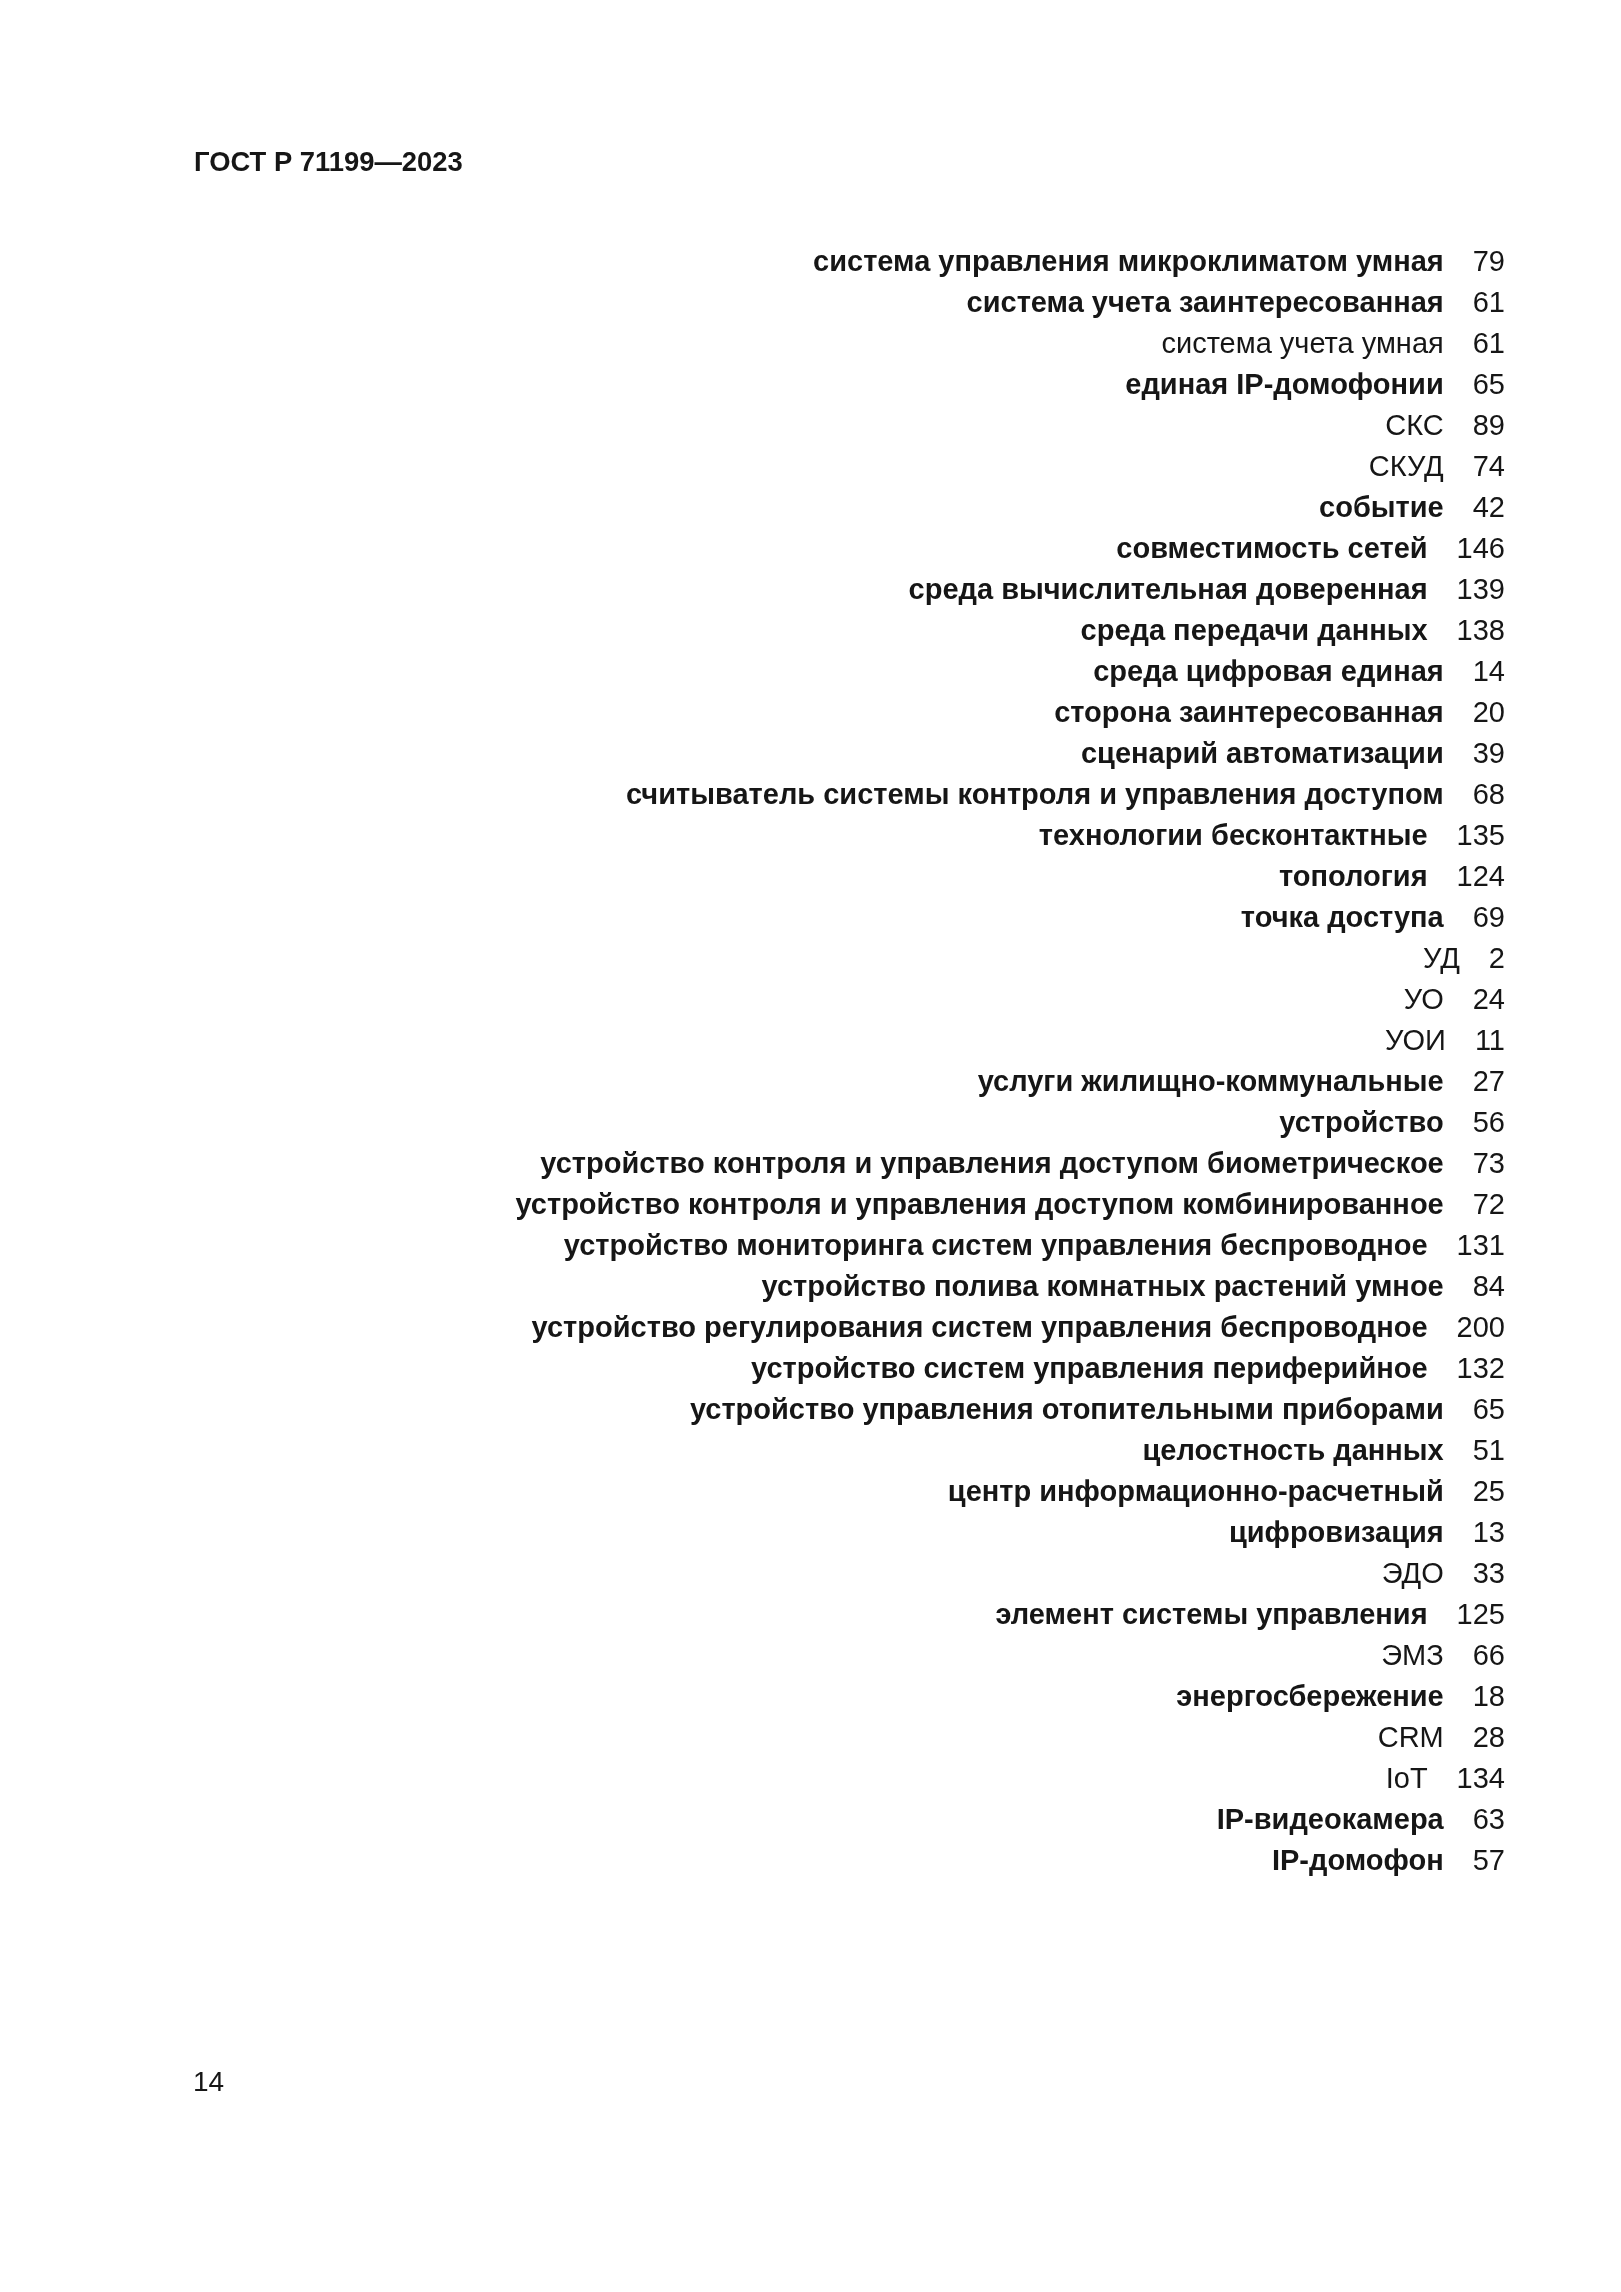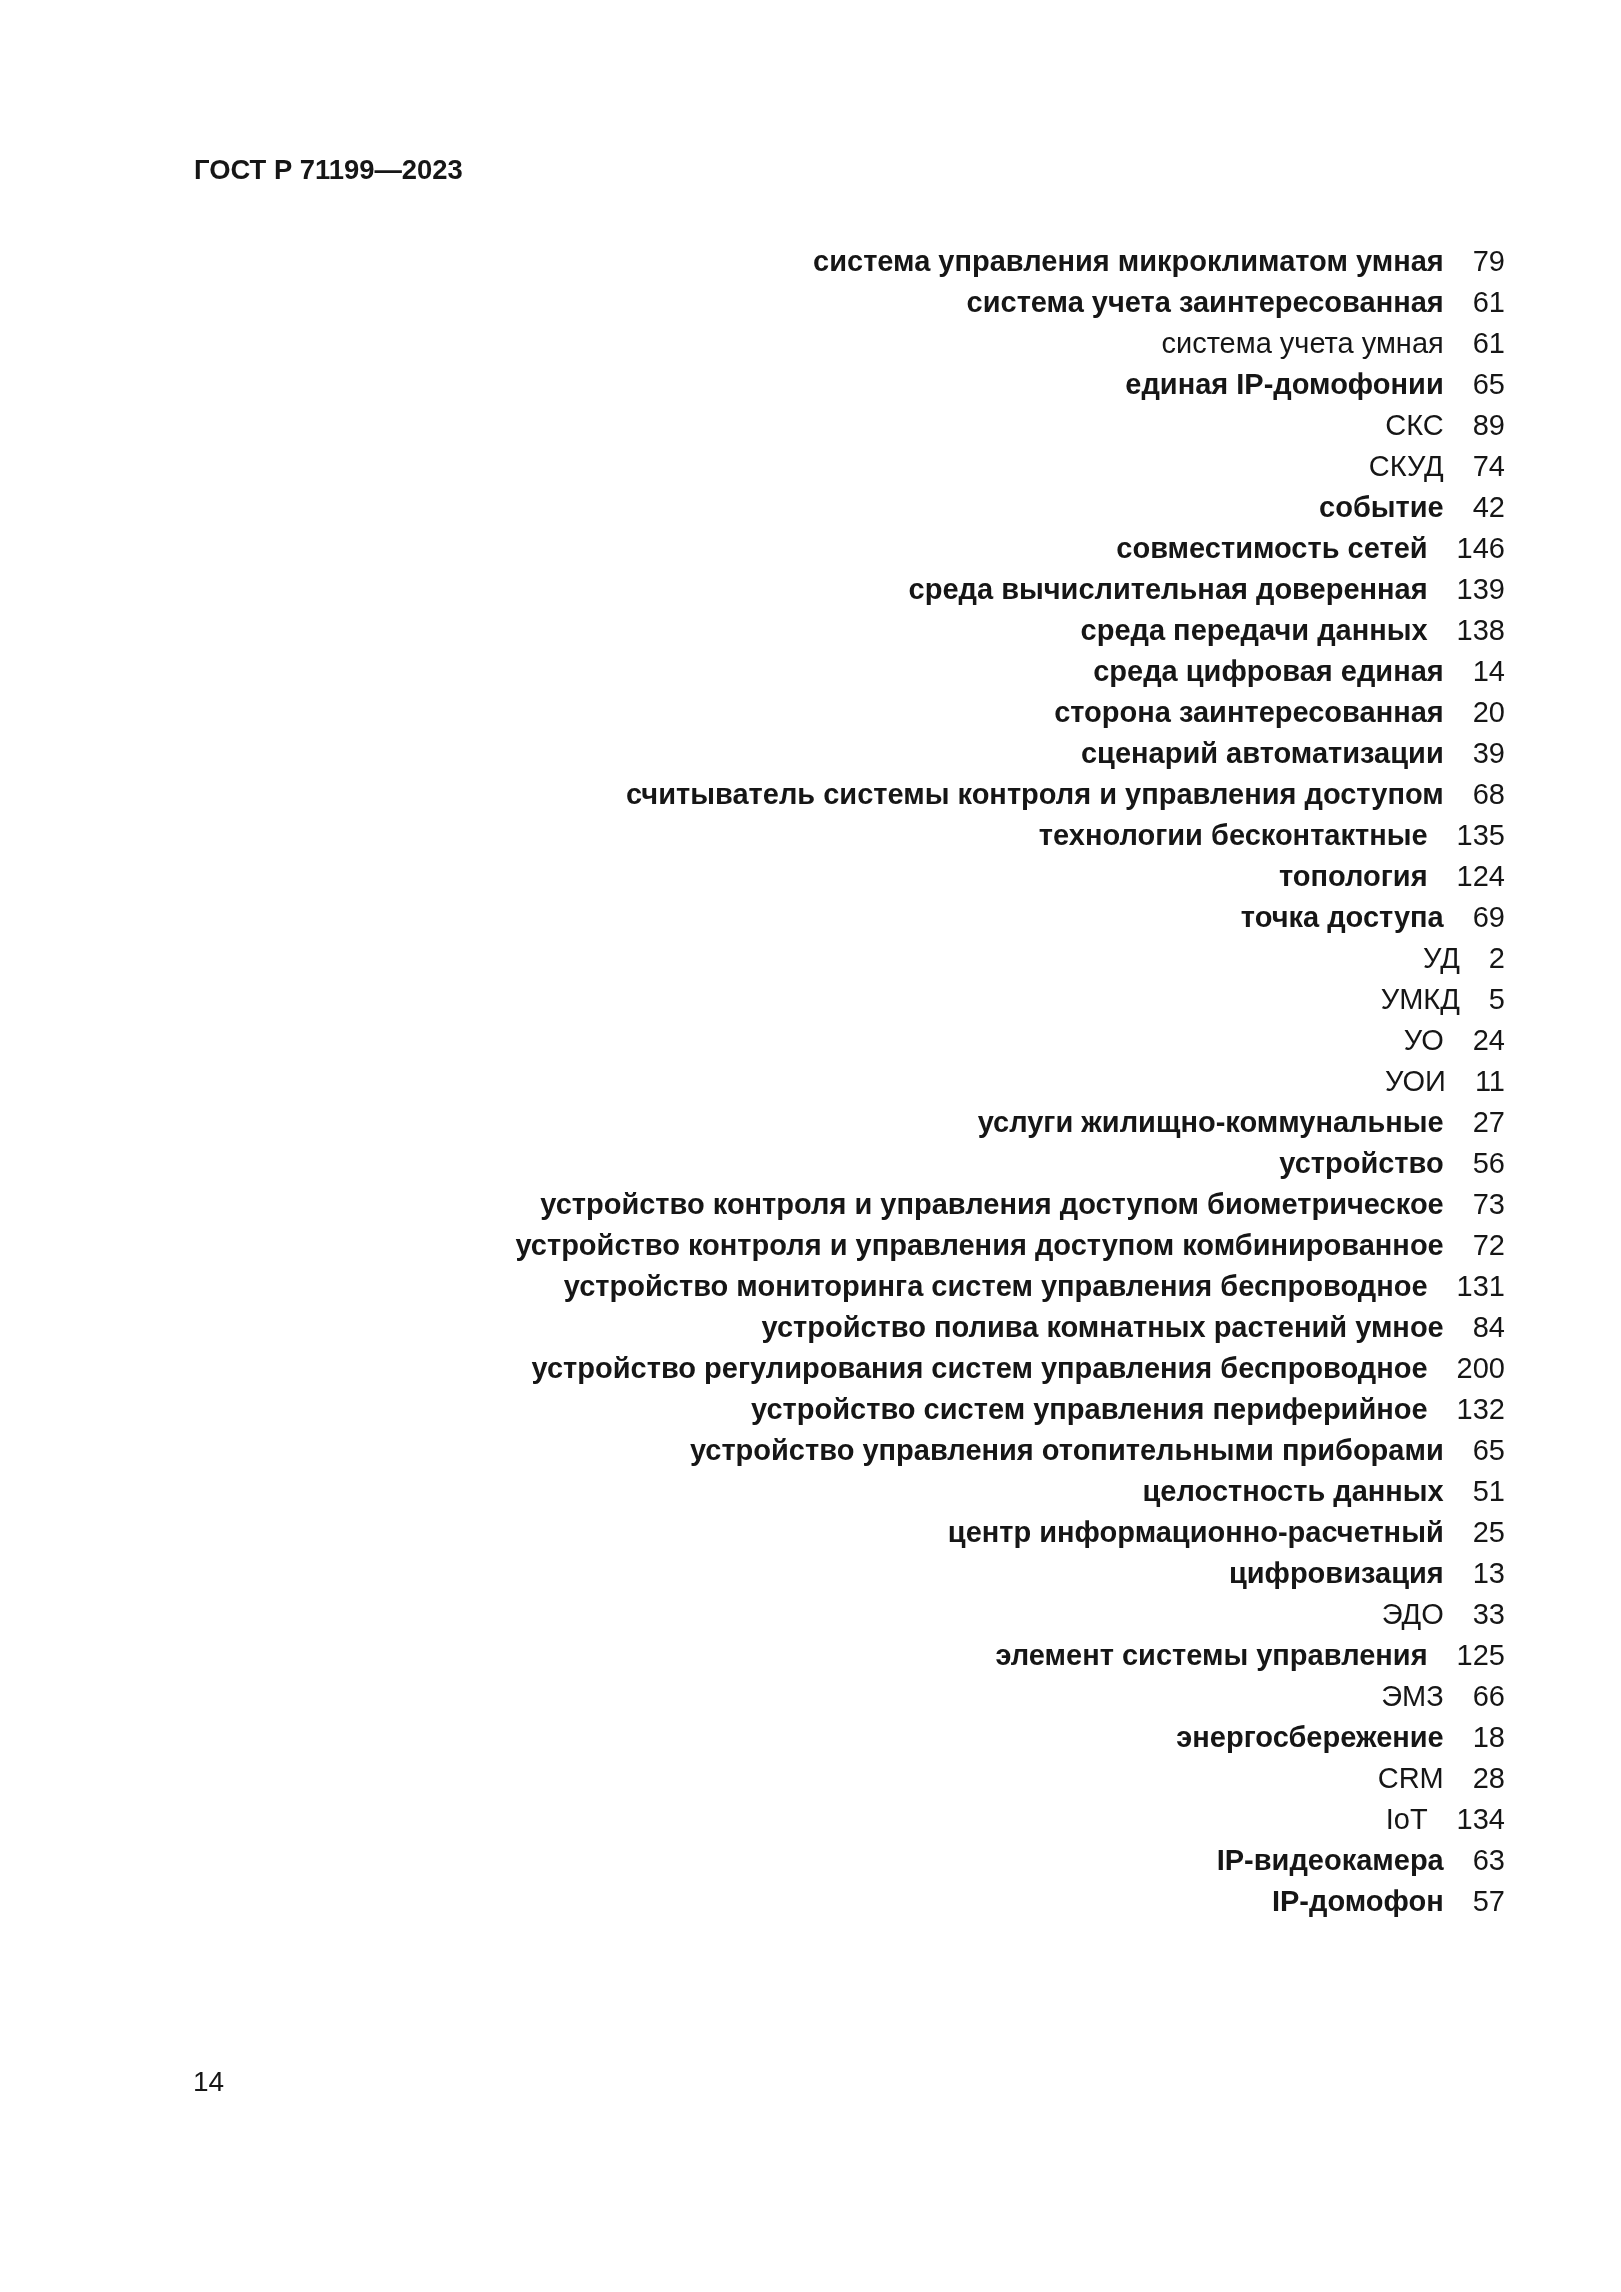--- a/index.html
+++ b/index.html
@@ -12,21 +12,21 @@
     width: 1621px;
     height: 2293px;
     background: #ffffff;
     color: #161616;
     font-family: "Liberation Sans", sans-serif;
     overflow: hidden;
   }
   .doc-header {
     position: absolute;
     left: 194px;
-    top: 154px;
+    top: 146px;
     font-size: 27.4px;
     font-weight: 700;
     white-space: nowrap;
   }
   .index-list {
     position: absolute;
     left: 194px;
     top: 244px;
     width: 1311px;
   }
@@ -149,24 +149,20 @@
   <div class="index-row">
     <span class="index-term bold">точка доступа</span>
     <span class="index-page">69</span>
   </div>
 
   <div class="index-row">
     <span class="index-term">УД</span>
     <span class="index-page">2</span>
   </div>
 
-  <div class="index-row">
-    <span class="index-term">УМКД</span>
-    <span class="index-page">5</span>
-  </div>
 
   <div class="index-row">
     <span class="index-term">УО</span>
     <span class="index-page">24</span>
   </div>
 
   <div class="index-row">
     <span class="index-term">УОИ</span>
     <span class="index-page">11</span>
   </div>

